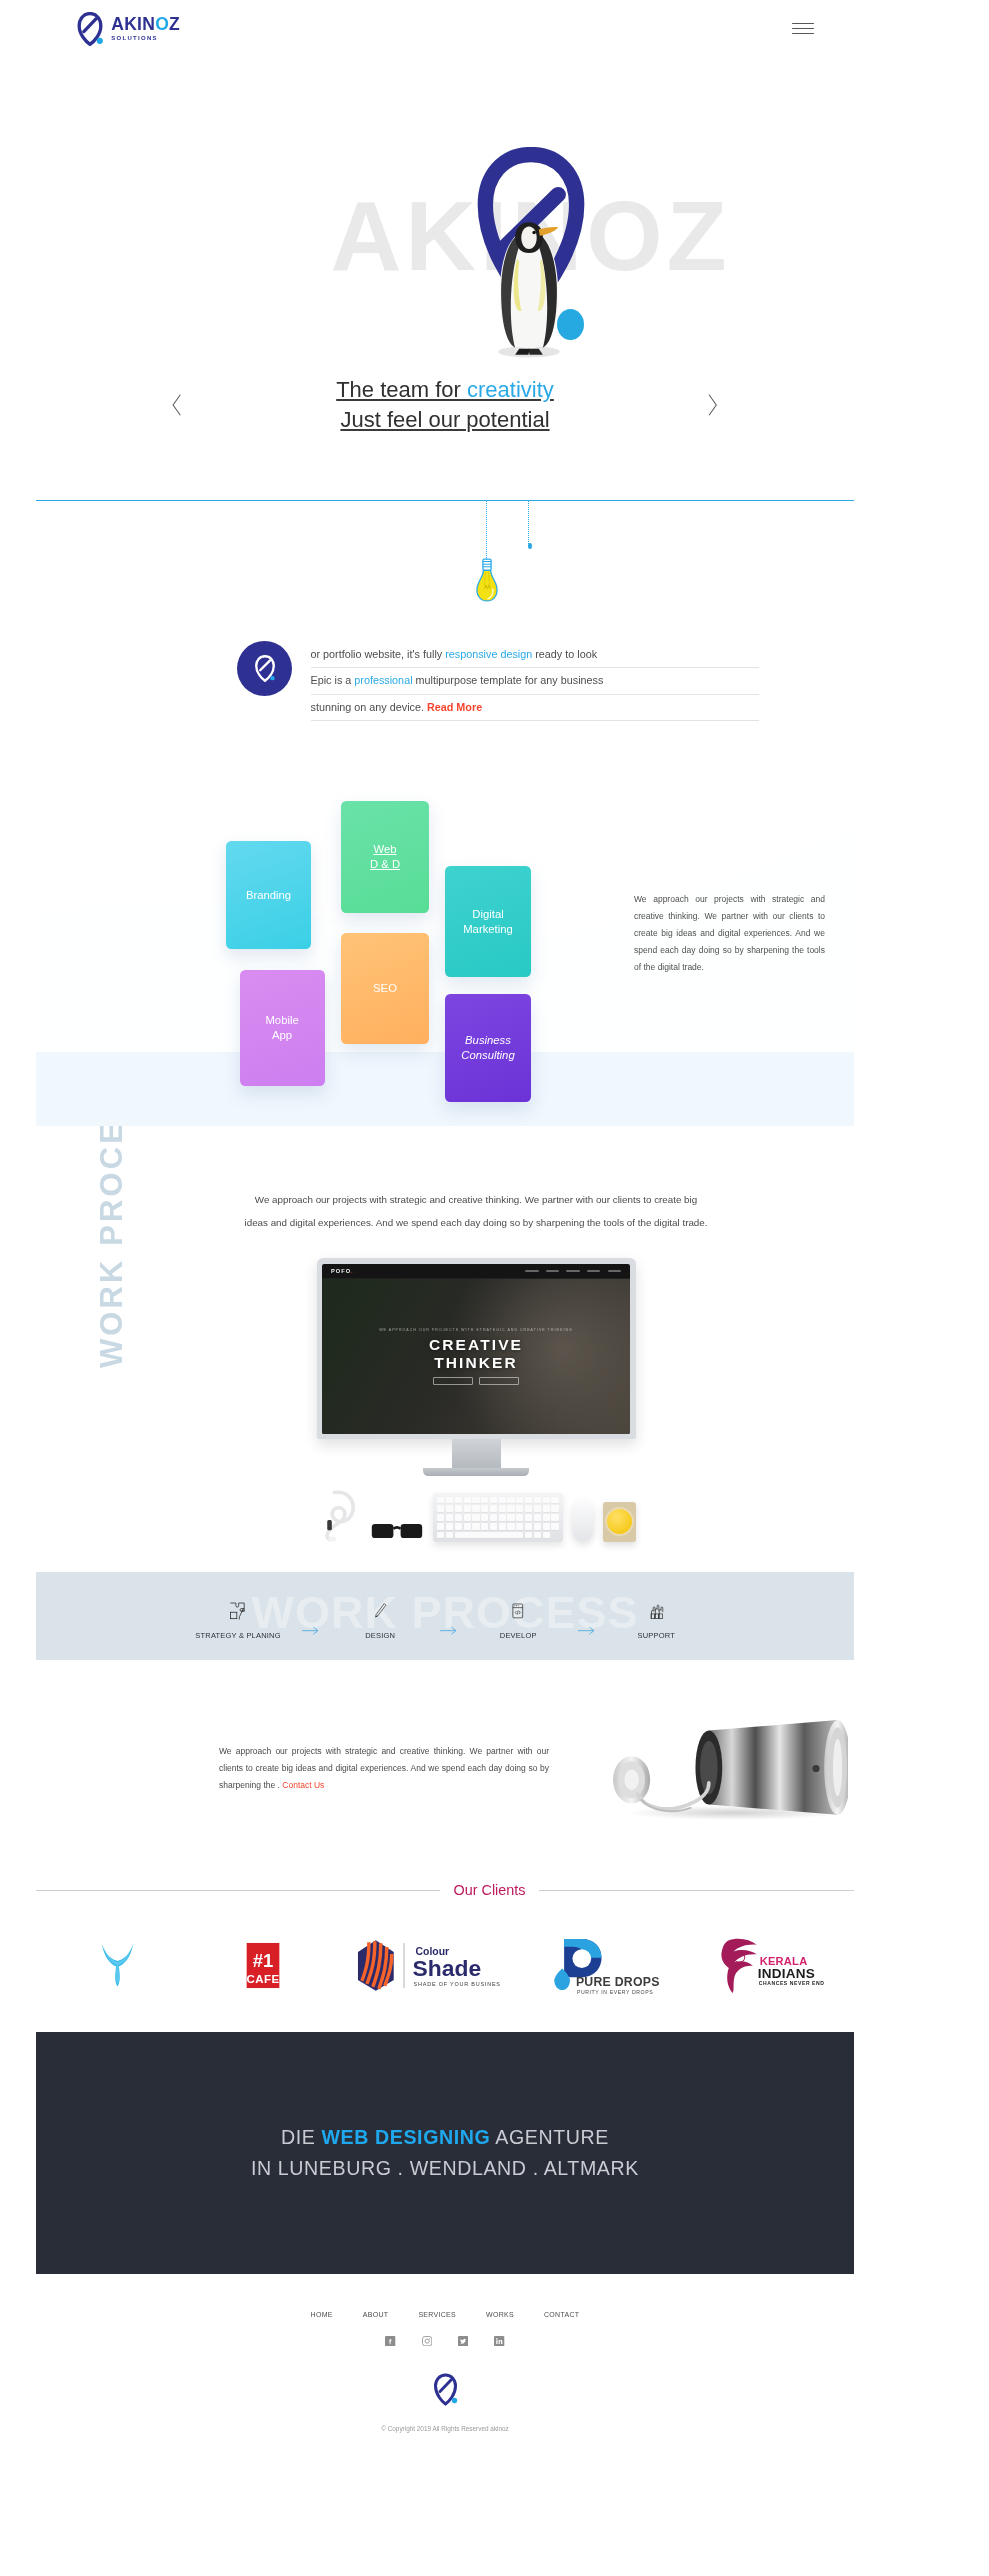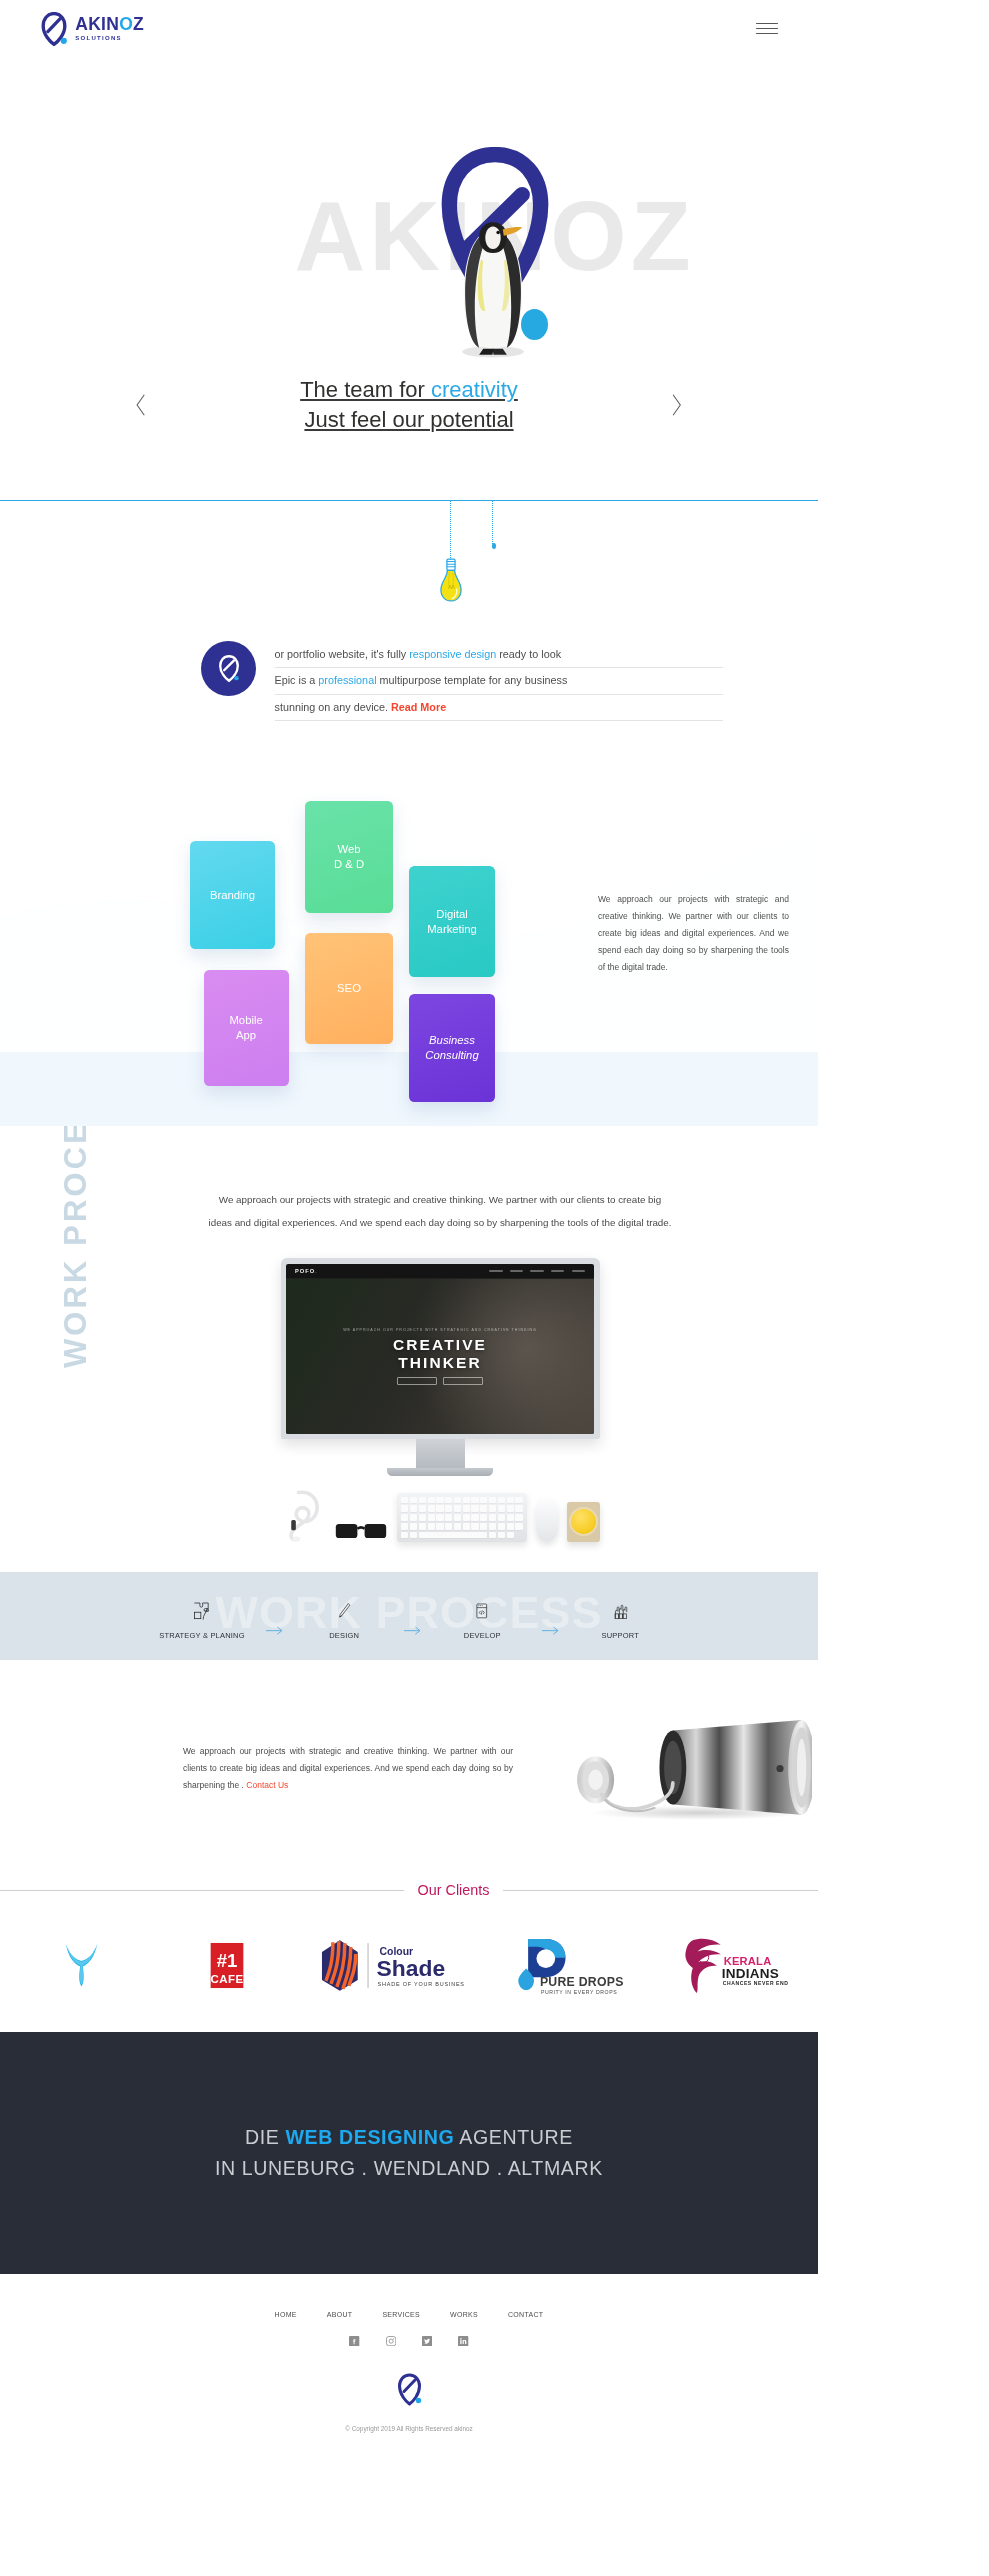--- a/index.html
+++ b/index.html
@@ -4,21 +4,21 @@
 <title>Akinoz Solutions</title>
 <style>
   * { box-sizing: border-box; margin: 0; padding: 0; }
   html, body {
     width: 989px;
     font-family: "Liberation Sans", sans-serif;
     background: #ffffff;
     color: #3a3a3a;
     -webkit-font-smoothing: antialiased;
   }
-  .page { width: 818px; position: relative; overflow: hidden; }
+  .page { width: 818px; position: relative; overflow: hidden; margin-left: 36px; }
 
   
   .site-header {
     height: 57px;
     display: flex;
     align-items: center;
     justify-content: space-between;
     padding: 0 40px 0 40px;
     position: relative;
     z-index: 40;
@@ -164,21 +164,21 @@
     color: #fff;
     display: flex; align-items: center; justify-content: center;
     text-align: center;
     font-size: 11.3px; line-height: 1.35; font-weight: 400;
     box-shadow: 0 7.2px 17.5px rgba(120,150,190,0.22);
     cursor: pointer;
     white-space: pre-line;
   }
   .c-branding  { left: 7px;  top: 53px; width: 85px; height: 108px; background: linear-gradient(160deg,#63d9ef,#3ad0e6); }
   .c-mobile    { left: 20.6px;  top: 182px; width: 85px; height: 116px; background: linear-gradient(160deg,#d98cf0,#cd7ef0); }
-  .c-web       { left: 122px; top: 13px;  width: 88px; height: 112px; background: linear-gradient(160deg,#6ae2a9,#58dd96); }
+  .c-web       { left: 122px; top: 13px;  width: 88px; height: 112px; background: linear-gradient(160deg,#6ae2a9,#58dd96); text-decoration: underline; }
   .c-seo       { left: 122px; top: 145px; width: 88px; height: 111px; background: linear-gradient(160deg,#ffc377,#ffb05e); }
   .c-digital   { left: 226px; top: 78px; width: 86px; height: 111px; background: linear-gradient(160deg,#3fd2cf,#28c9c4); }
   .c-business  { left: 226px; top: 206px; width: 86px; height: 108px; background: linear-gradient(160deg,#7d45e0,#6b33d6); font-style: italic; }
 
   .services-copy {
     width: 191px; margin-left: 85px; margin-top: 103px;
     font-size: 8.5px; line-height: 2.0; color: #4f4f4f;
     text-align: justify;
   }
 

